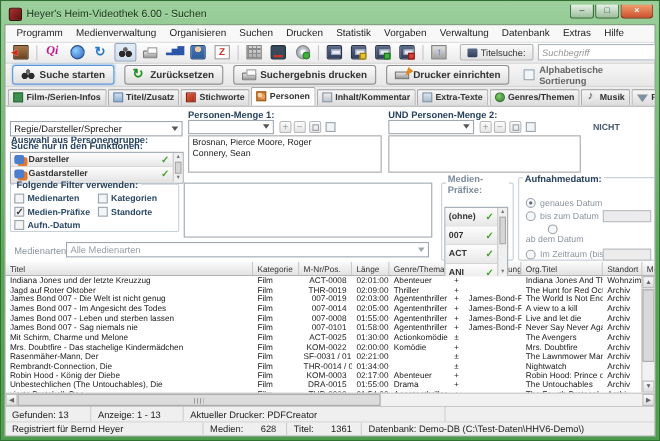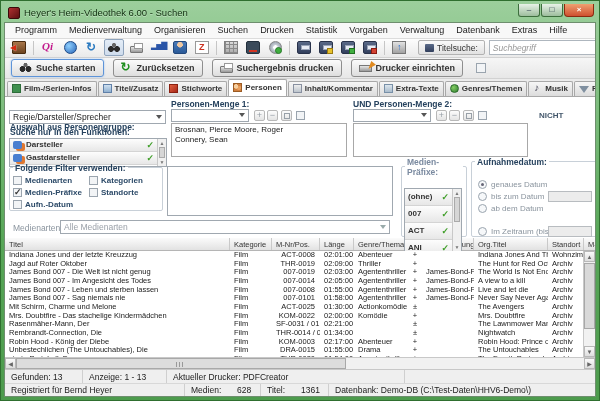--- a/index.html
+++ b/index.html
@@ -245,20 +245,21 @@
       <div class="abtn">
         <span class="aico ai-print"></span>
         <span>Suchergebnis drucken</span>
       </div>
       <div class="abtn">
         <span class="aico ai-setup"></span>
         <span>Drucker einrichten</span>
       </div>
       <div class="chkrow">
         <span class="chkbox"></span>
+        <span class="chklabel">Alphabetische Sortierung</span>
       </div>
     </div>
 
     <div class="tabbar">
 
         <div class="tab">
           <span class="tic ic-film"></span>
           <span>Film-/Serien-Infos</span>
         </div>
 
@@ -439,21 +440,21 @@
         <legend>Aufnahmedatum:</legend>
         <div class="rrow" style="left:6px;top:13px;">
           <span class="radio on"></span>
           <span class="lbl">genaues Datum</span>
         </div>
         <div class="rrow" style="left:6px;top:25px;">
           <span class="radio"></span>
           <span class="lbl">bis zum Datum</span>
         </div>
         <span class="dinput" style="left:76px;top:24px;"></span>
-        <div class="rrow" style="left:6px;top:37px;">
+        <div class="rrow" style="left:6px;top:37px;flex-direction:column;">
           <span class="radio"></span>
           <span class="lbl">ab dem Datum</span>
         </div>
         <div class="rrow" style="left:6px;top:60px;">
           <span class="radio"></span>
           <span class="lbl">Im Zeitraum (bis:)</span>
         </div>
         <span class="dinput" style="left:76px;top:59px;"></span>
       </fieldset>
     </div>

